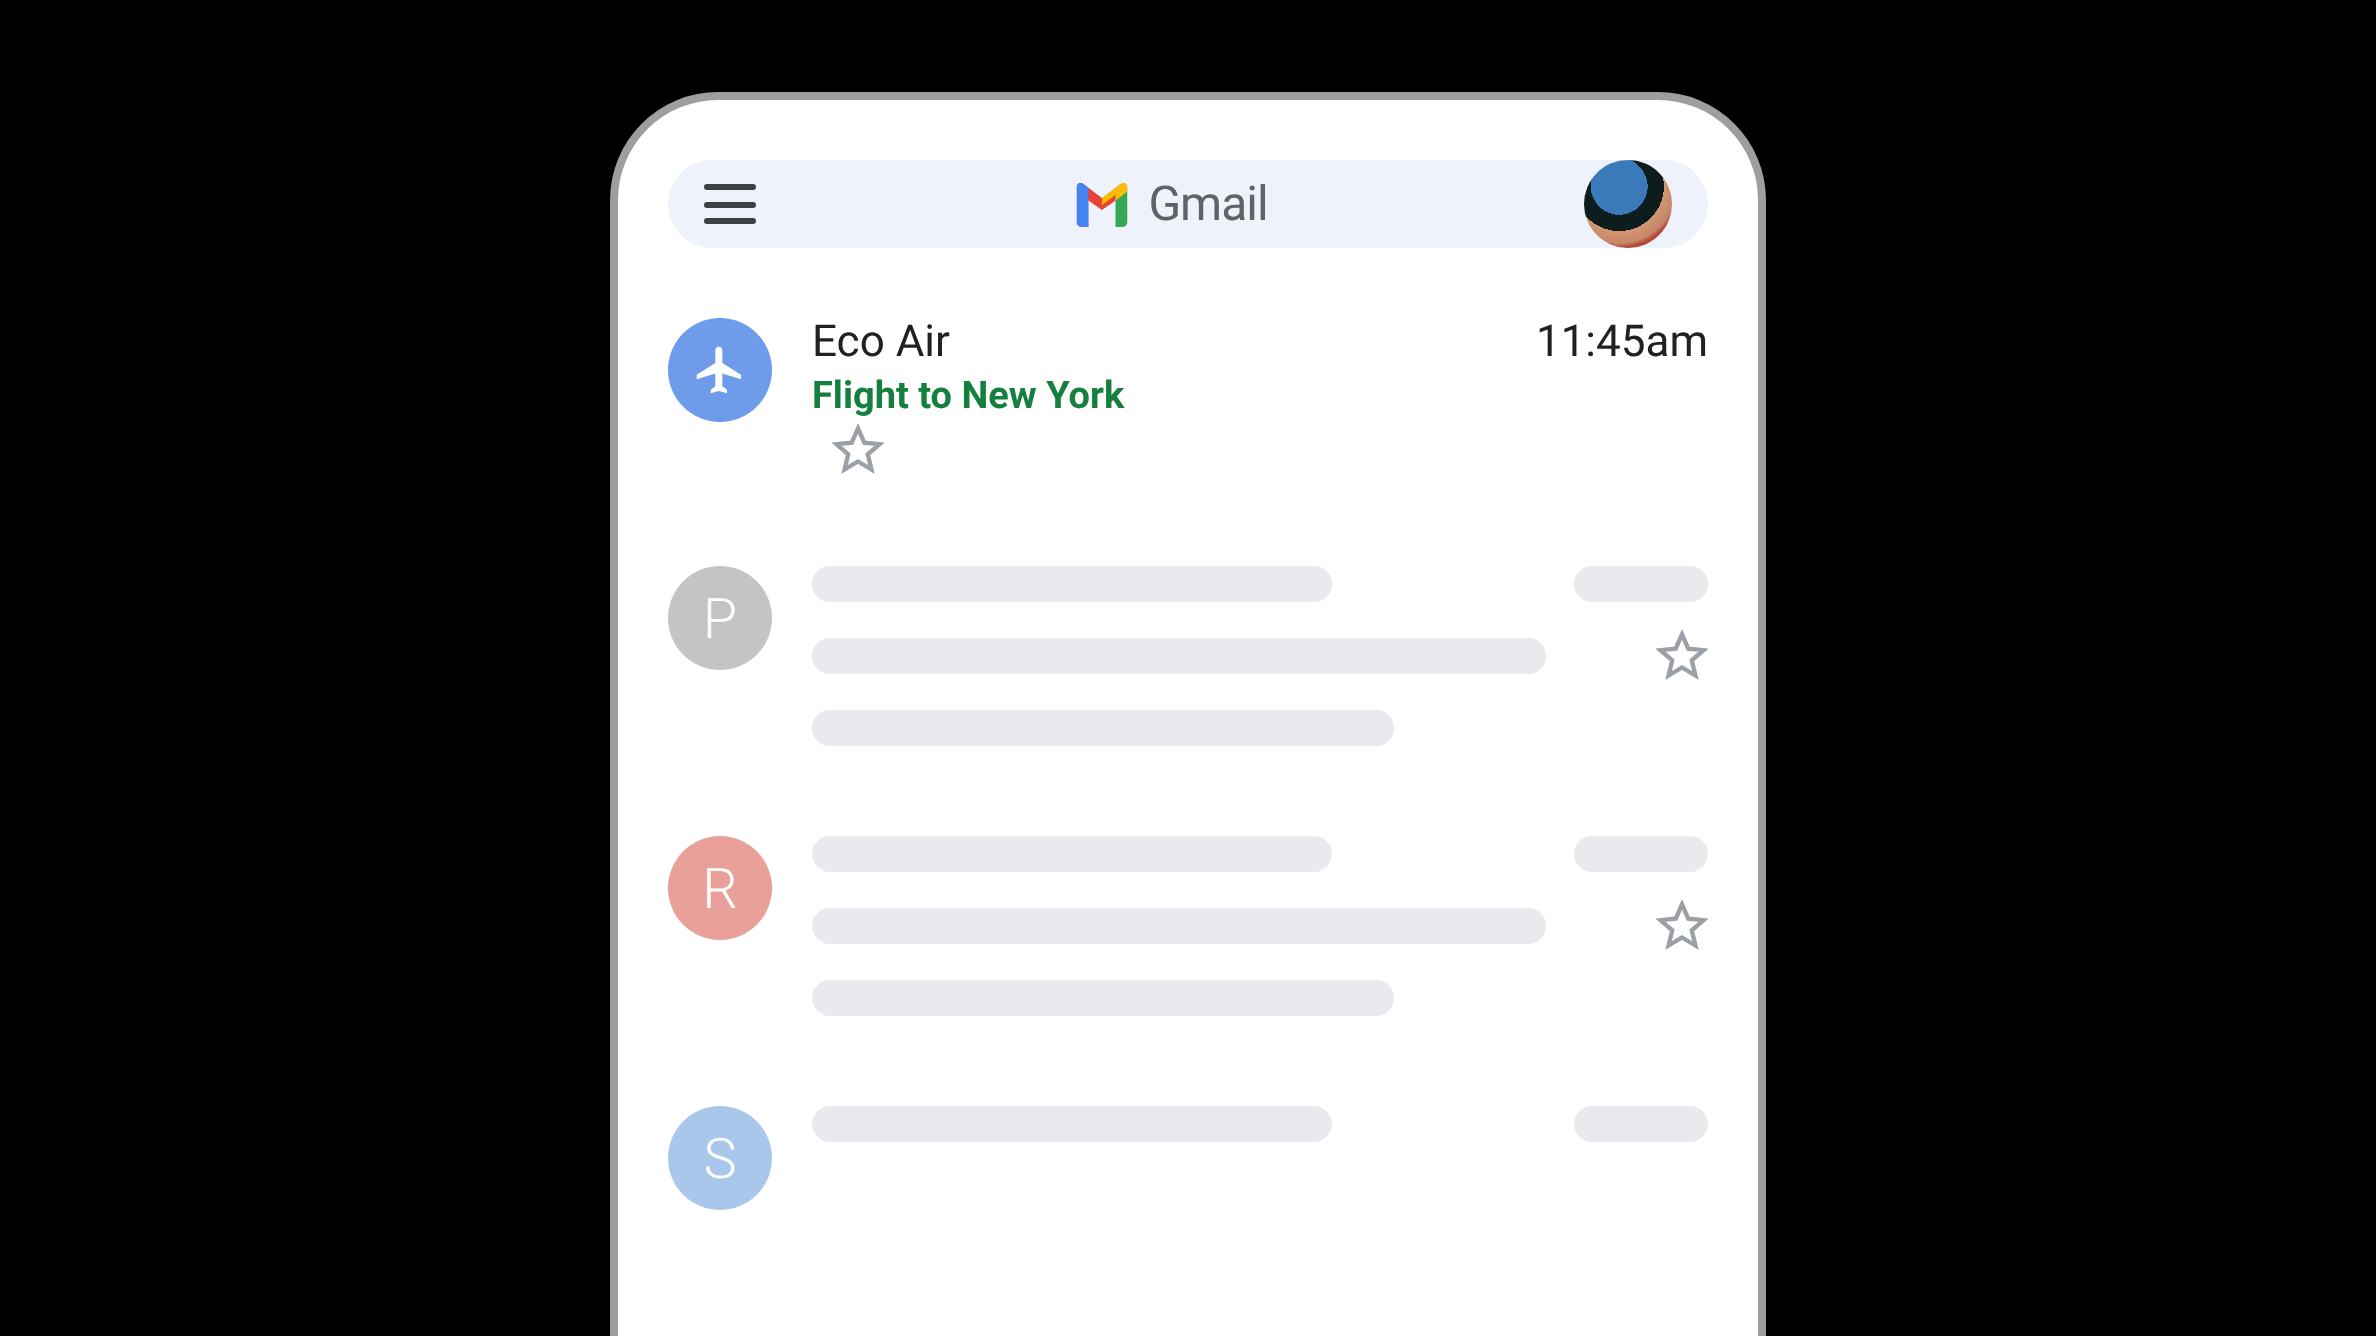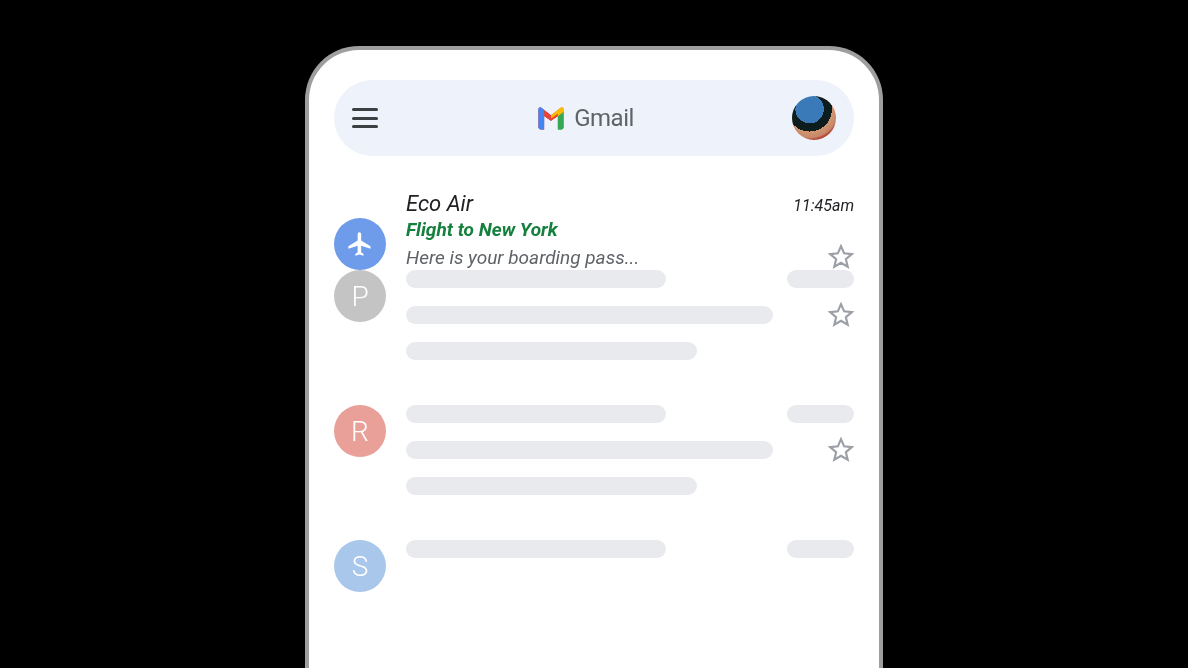--- a/index.html
+++ b/index.html
@@ -23,21 +23,21 @@
       background: #fff;
       border-radius: 50px;
       margin-top: 50px;
       box-shadow: 0 0 0 4px #9e9e9e;
       padding: 30px 25px;
       overflow: hidden;
     }
     .search-bar {
       background: #eef2fa;
       border-radius: 40px;
-      height: 76px;
+      height: 44px;
       display: flex;
       align-items: center;
       padding: 0 18px;
       margin-bottom: 35px;
     }
     .hamburger {
       width: 26px;
       height: 20px;
       display: flex;
       flex-direction: column;
@@ -73,24 +73,24 @@
       cursor: pointer;
     }
     .section-header {
       font-size: 18px;
       color: #5f6368;
       margin-bottom: 18px;
       padding-left: 4px;
     }
     .email-row {
       display: flex;
-      align-items: flex-end;
+      align-items: flex-start;
       gap: 20px;
-      cursor: pointer;
-      font-style: italic;
+      margin-bottom: 45px;
+      cursor: pointer;
     }
     .avatar-circle {
       width: 52px;
       height: 52px;
       border-radius: 50%;
       display: flex;
       align-items: center;
       justify-content: center;
       flex-shrink: 0;
       font-size: 28px;
@@ -123,21 +123,21 @@
       justify-content: space-between;
       align-items: baseline;
       margin-bottom: 2px;
     }
     .sender {
       font-size: 22px;
       color: #202124;
       font-weight: 400;
     }
     .time {
-      font-size: 16px;
+      font-size: 22px;
       color: #202124;
       font-weight: 400;
     }
     .subject {
       font-size: 19px;
       color: #15803d;
       font-weight: 700;
       margin-bottom: 3px;
     }
     .snippet-row {
@@ -228,21 +228,20 @@
         <path d="M21 16v-2l-8-5V3.5c0-.83-.67-1.5-1.5-1.5S10 2.67 10 3.5V9l-8 5v2l8-2.5V19l-2 1.5V22l3.5-1 3.5 1v-1.5L13 19v-5.5l8 2.5z"></path>
       </svg>
     </div>
     <div class="email-content">
       <div class="email-top">
         <span class="sender">Eco Air</span>
         <span class="time">11:45am</span>
       </div>
       <div class="subject">Flight to New York</div>
       <div class="snippet-row">
-        <span class="snippet">Here is your boarding pass...</span>
         <svg class="star" viewBox="0 0 24 24">
           <path d="M12 2 L14.9 8.6 L22 9.3 L16.5 14 L18.2 21 L12 17.3 L5.8 21 L7.5 14 L2 9.3 L9.1 8.6 Z"></path>
         </svg>
       </div>
     </div>
   </div>
 
   <div class="email-placeholder">
     <div class="avatar-circle avatar-gray">P</div>
     <div class="ph-content">

